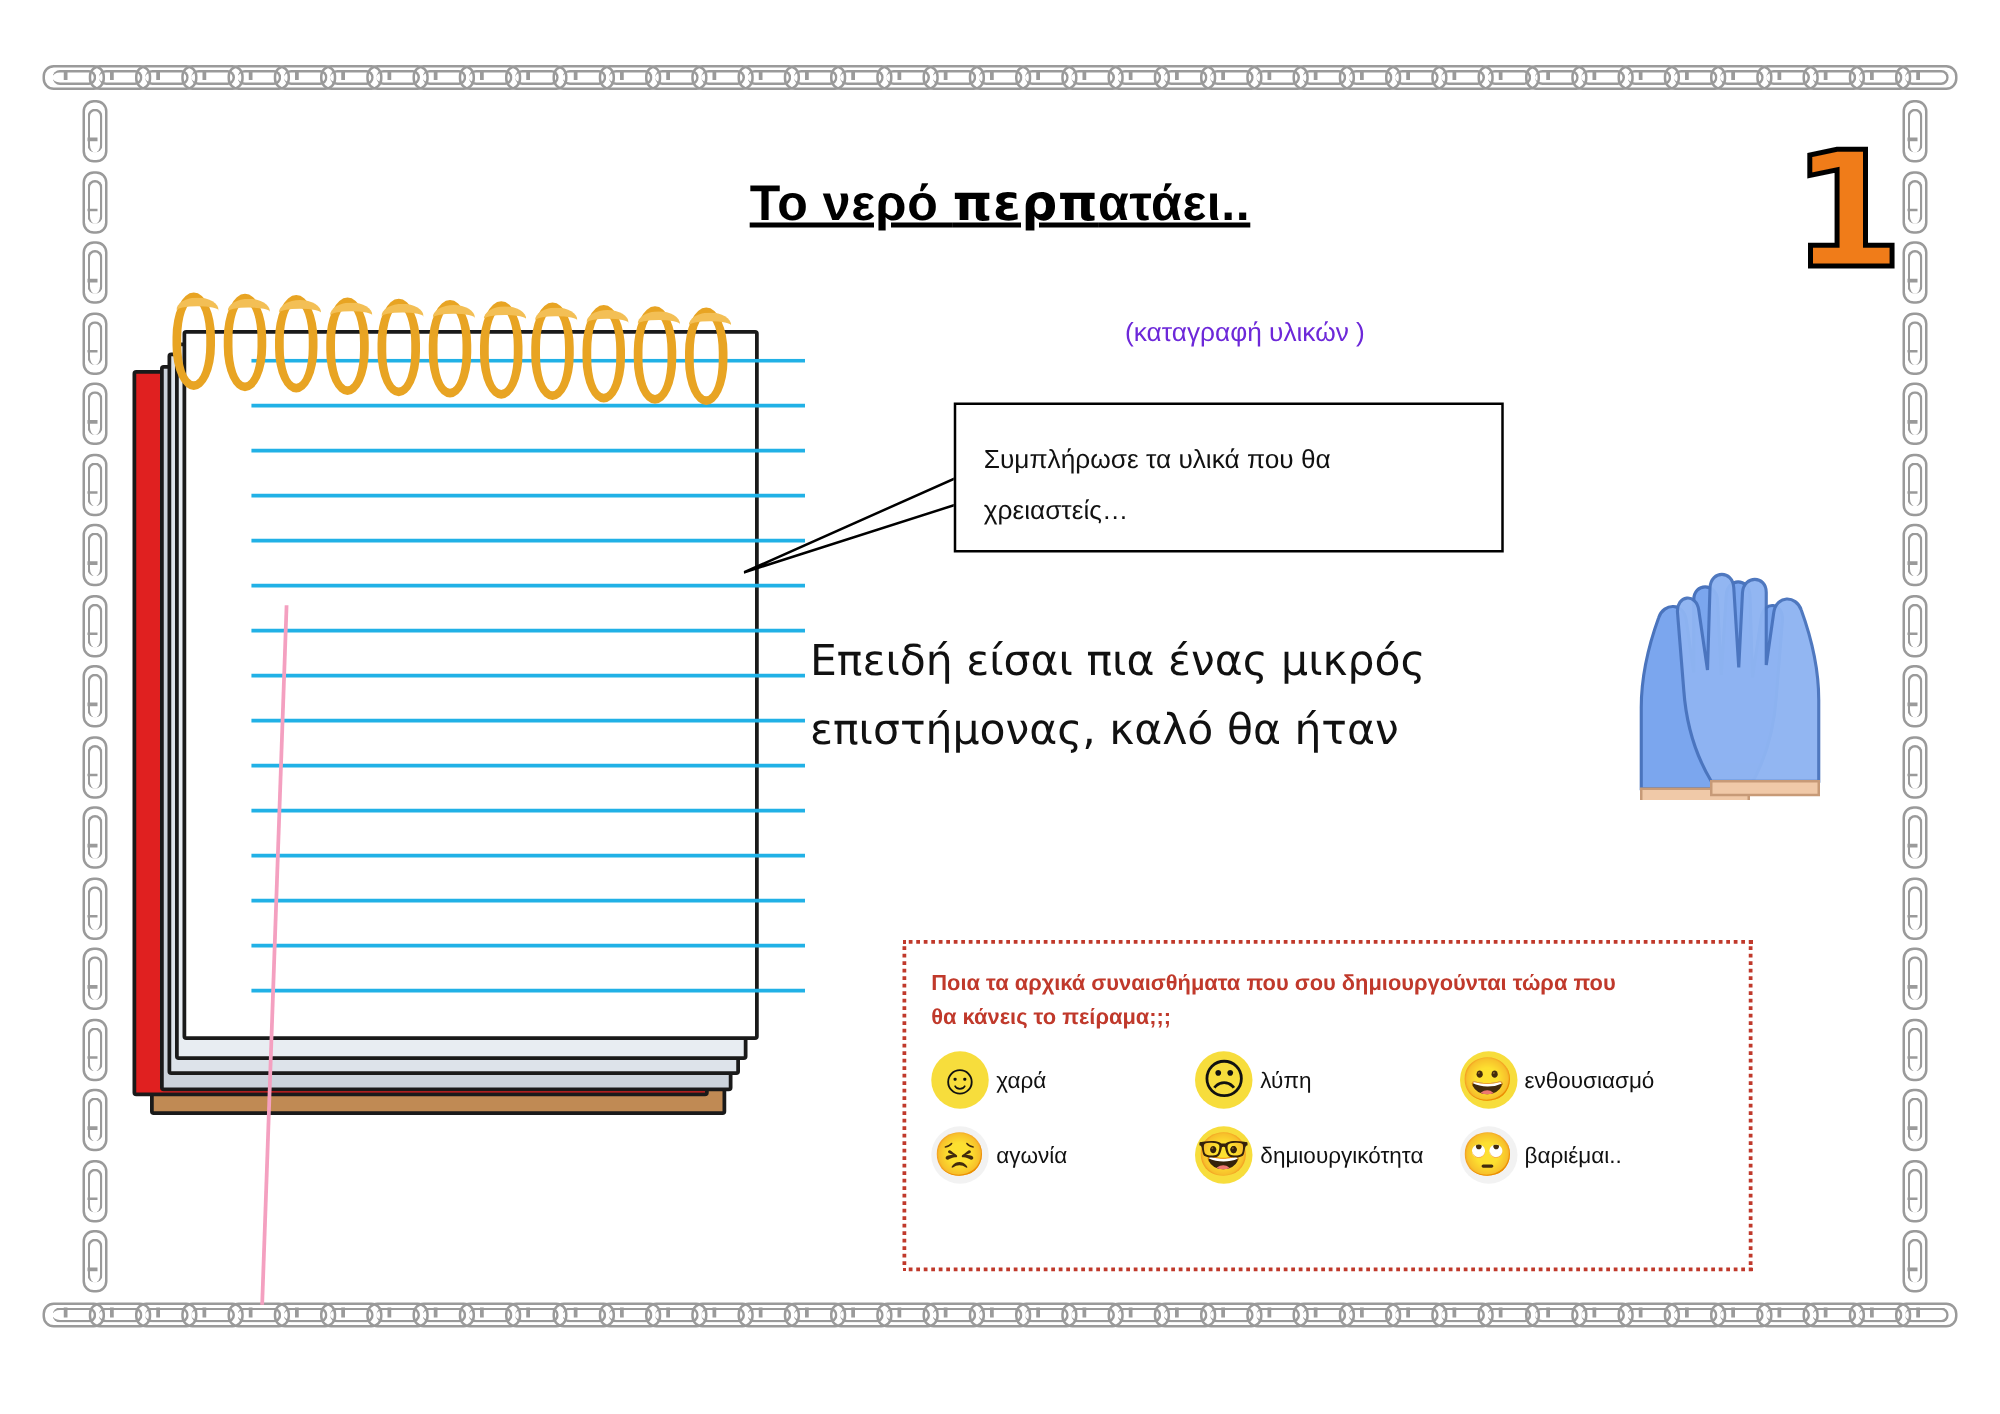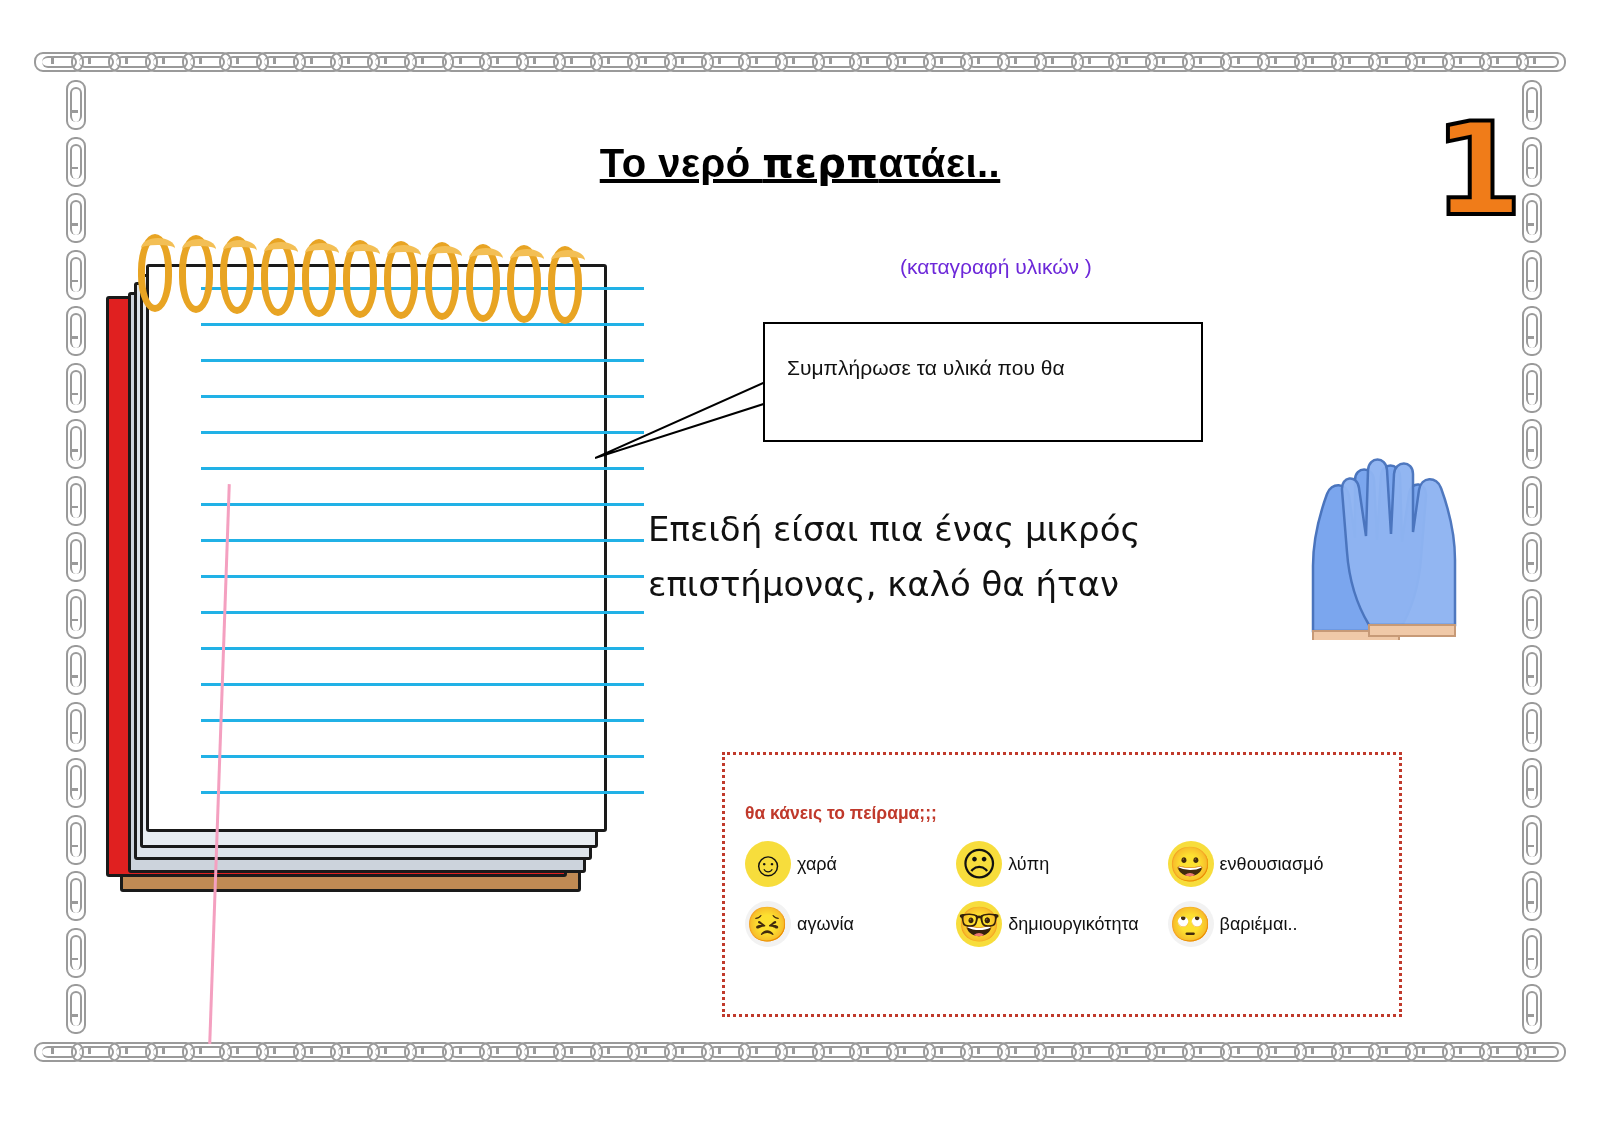--- a/index.html
+++ b/index.html
@@ -855,20 +855,21 @@
 </div>
 
 <div class="subtitle">(καταγραφή υλικών )</div>
 
 <svg class="callout-tail" viewBox="0 0 180 100">
   <polygon points="0,78 175,0 175,22" fill="#ffffff" stroke="#000000" stroke-width="2"></polygon>
   <line x1="174" y1="1" x2="174" y2="22" stroke="#ffffff" stroke-width="3"></line>
 </svg>
 <div class="callout">
   <div>Συμπλήρωσε τα υλικά που θα</div>
+  <div>χρειαστείς…</div>
 </div>
 
 <div class="body-text">
   <div>Επειδή είσαι πια ένας μικρός</div>
   <div>επιστήμονας,  καλό θα ήταν</div>
 </div>
 
 <svg class="gloves" viewBox="0 0 220 200">
   <g transform="translate(6,6)">
 
@@ -885,21 +886,21 @@
                L110,30 C111,16 128,16 129,30 L131,96
                L138,48 C140,34 156,36 155,50 L150,112
                C148,140 140,165 128,185 Z" fill="#8fb4f2" stroke="#4a74bd" stroke-width="2.5" opacity="0.97"></path>
       <path d="M42,185 L128,185 L128,196 L42,196 Z" fill="#f0c9a8" stroke="#c79a77" stroke-width="2"></path>
     </g>
   </g>
 </svg>
 
 <div class="feelings">
   <p class="q">
-    <br>
+    <span>Ποια τα αρχικά συναισθήματα που  σου δημιουργούνται τώρα που</span><br>
     <span>θα κάνεις το πείραμα;;;</span>
   </p>
   <div class="emo-grid" id="emo-grid">
       <div class="emo-cell">
         <span class="emo-face" style="background: rgb(247, 221, 60); color: rgb(17, 17, 17);">☺</span>
         <span class="emo-label">χαρά</span>
       </div>
       <div class="emo-cell">
         <span class="emo-face" style="background: rgb(247, 221, 60); color: rgb(17, 17, 17);">☹</span>
         <span class="emo-label">λύπη</span>

